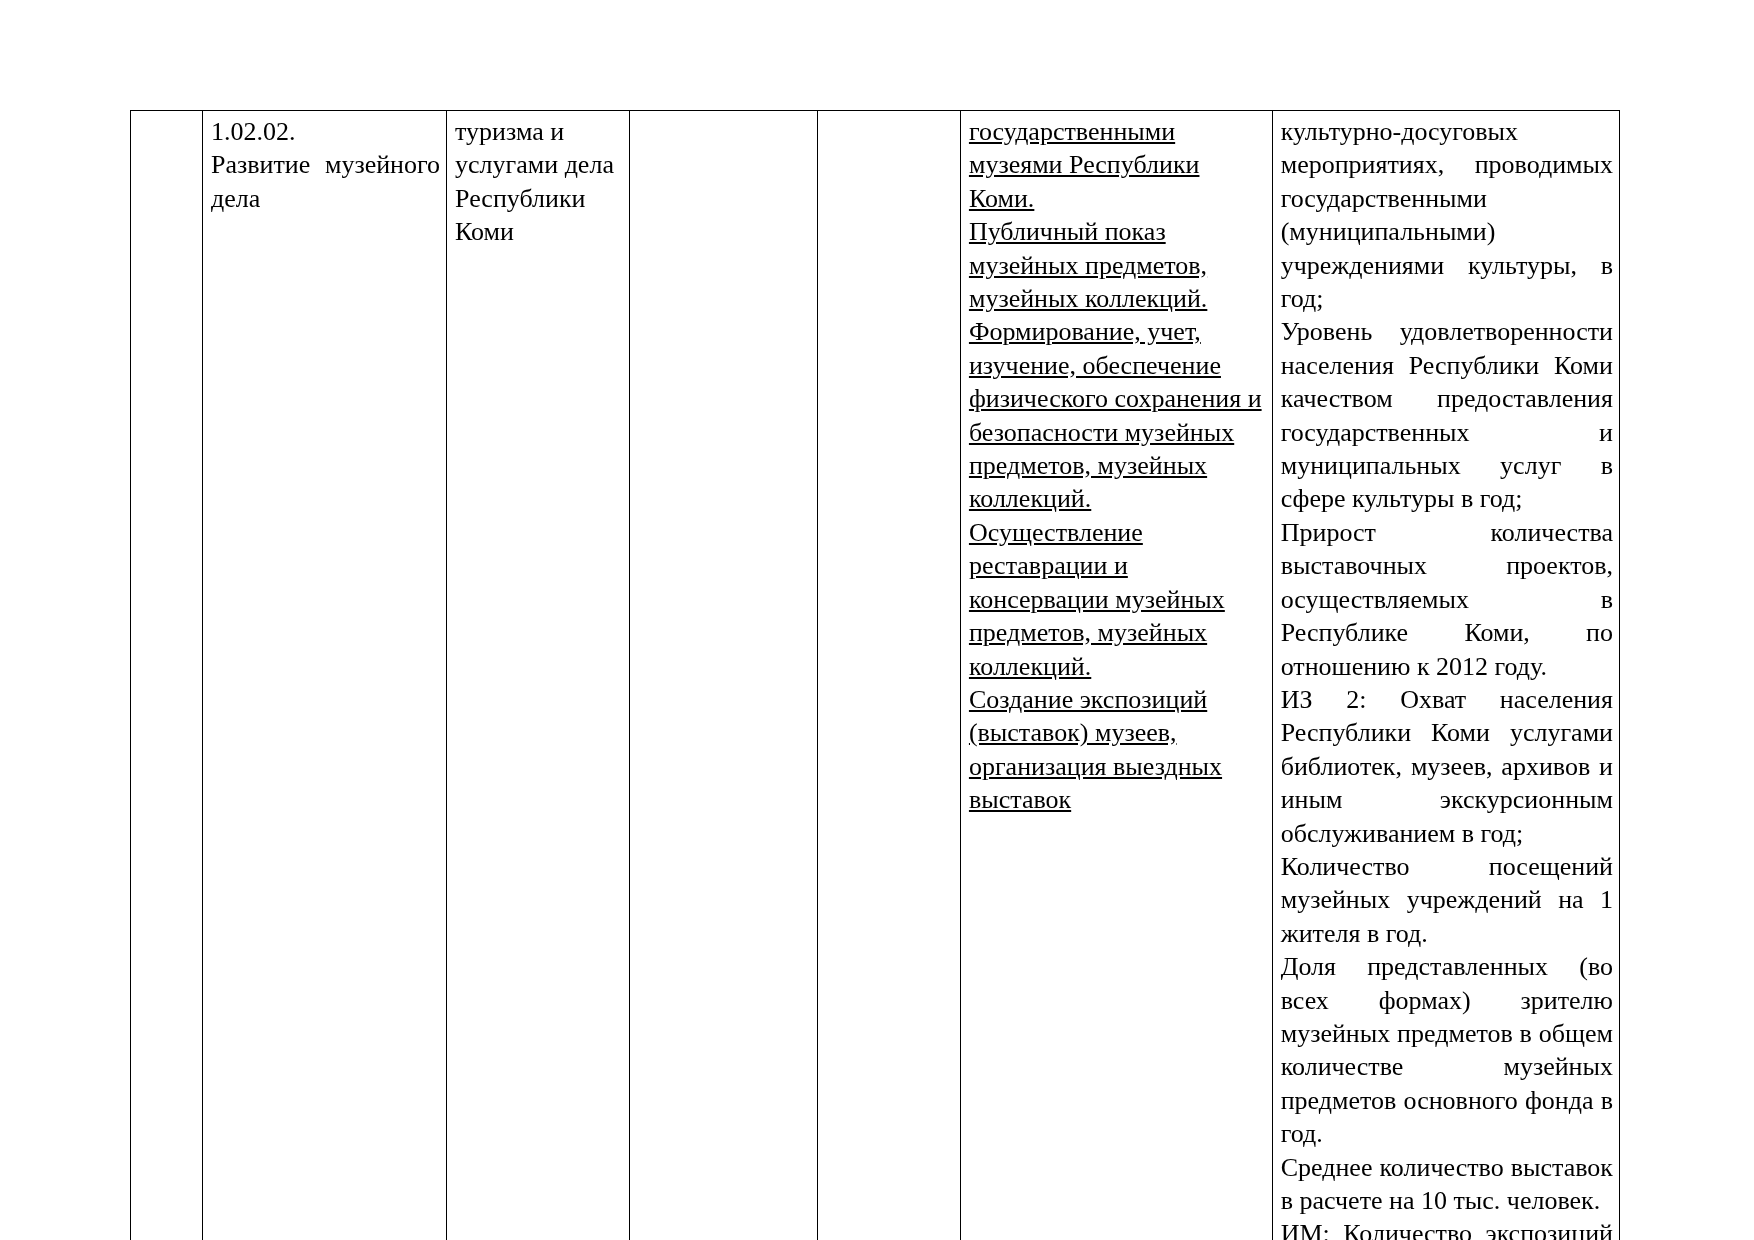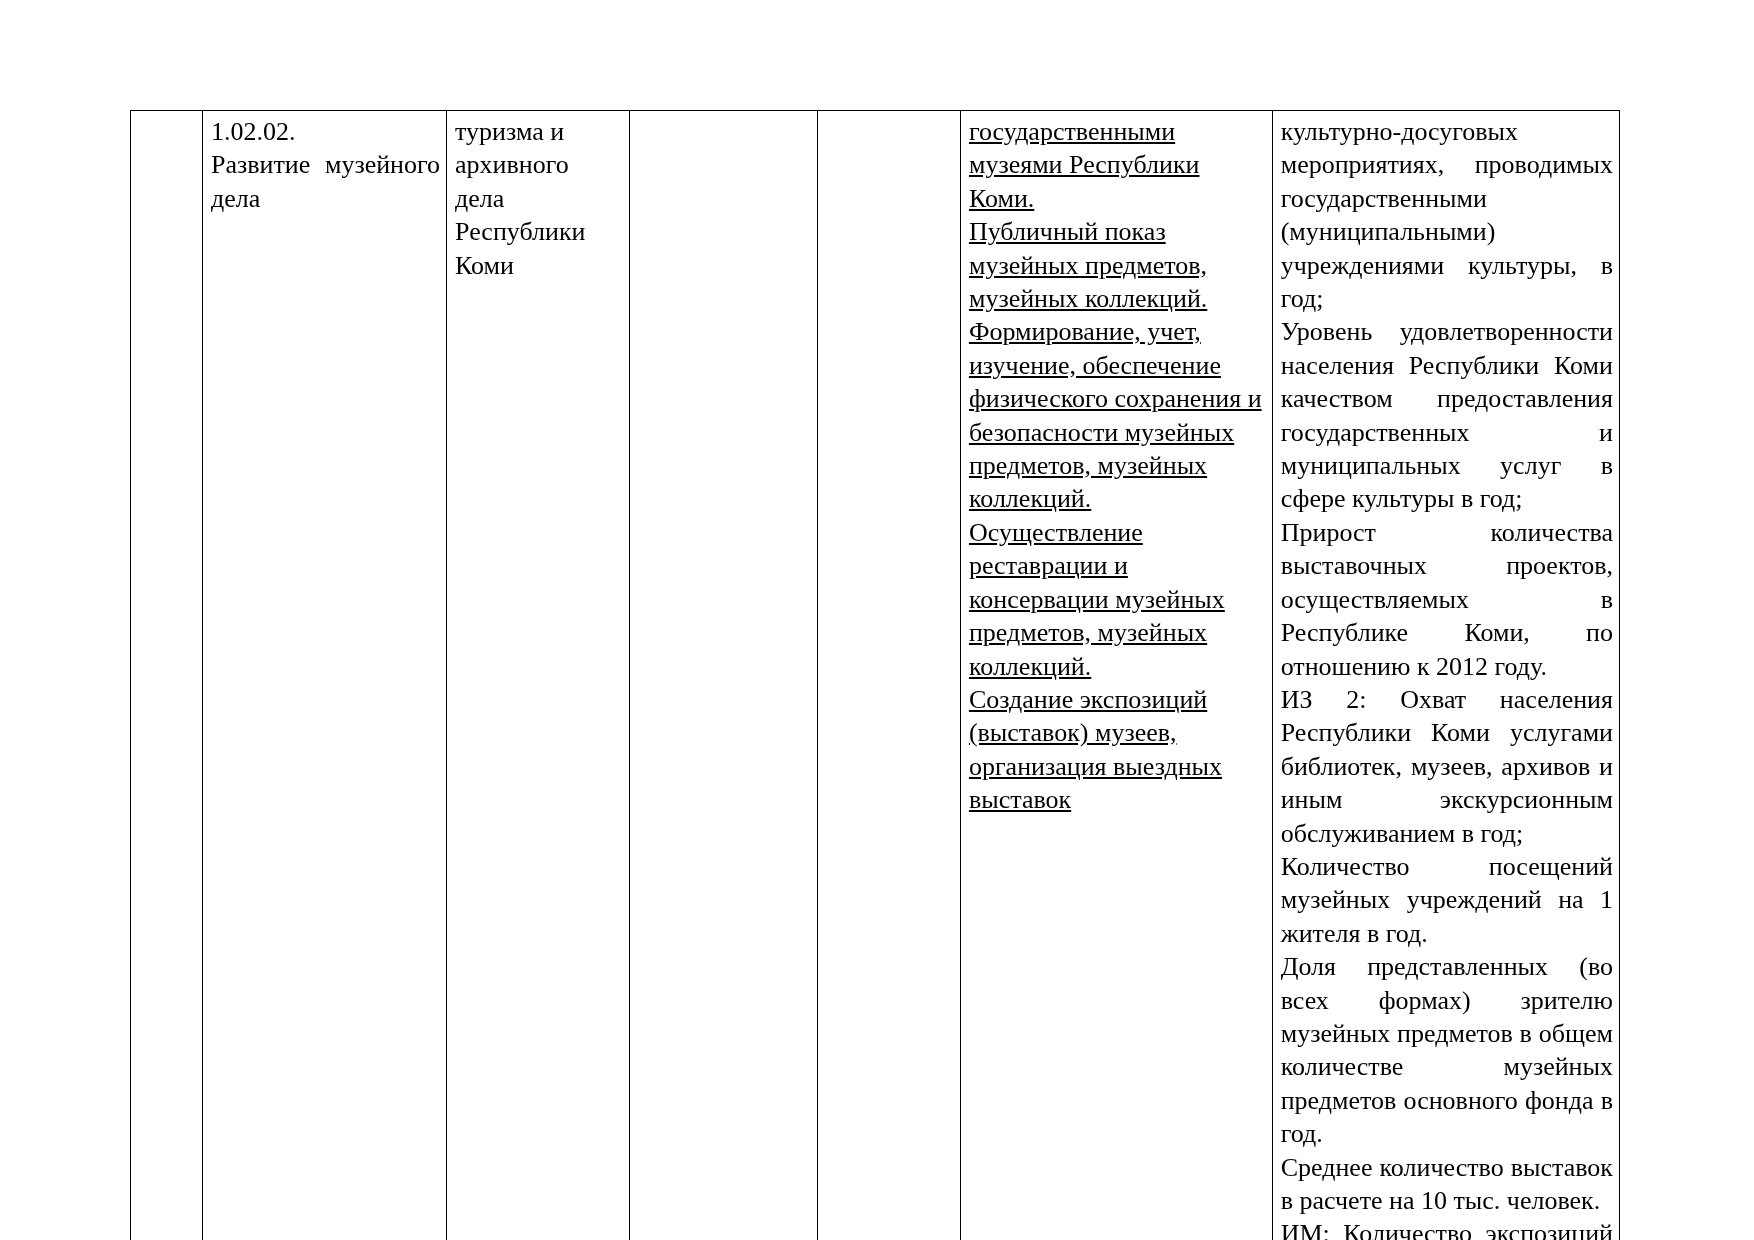--- a/index.html
+++ b/index.html
@@ -62,21 +62,21 @@
   <table class="doc-table">
     <tbody>
       <tr class="tall">
         <td class="c1">
           <span class="cell-text"></span>
         </td>
         <td class="c2 justify-cell">
           <span class="cell-text">1.02.02.   Развитие музейного дела</span>
         </td>
         <td class="c3">
-          <span class="cell-text">туризма и архивного дела Республики Коми</span>
+          <span class="cell-text">туризма и услугами дела Республики Коми</span>
         </td>
         <td class="c4">
           <span class="cell-text"></span>
         </td>
         <td class="c5">
           <span class="cell-text"></span>
         </td>
         <td class="c6">
           <span class="cell-text">государственными музеями Республики Коми.
 Публичный показ музейных предметов, музейных коллекций.

